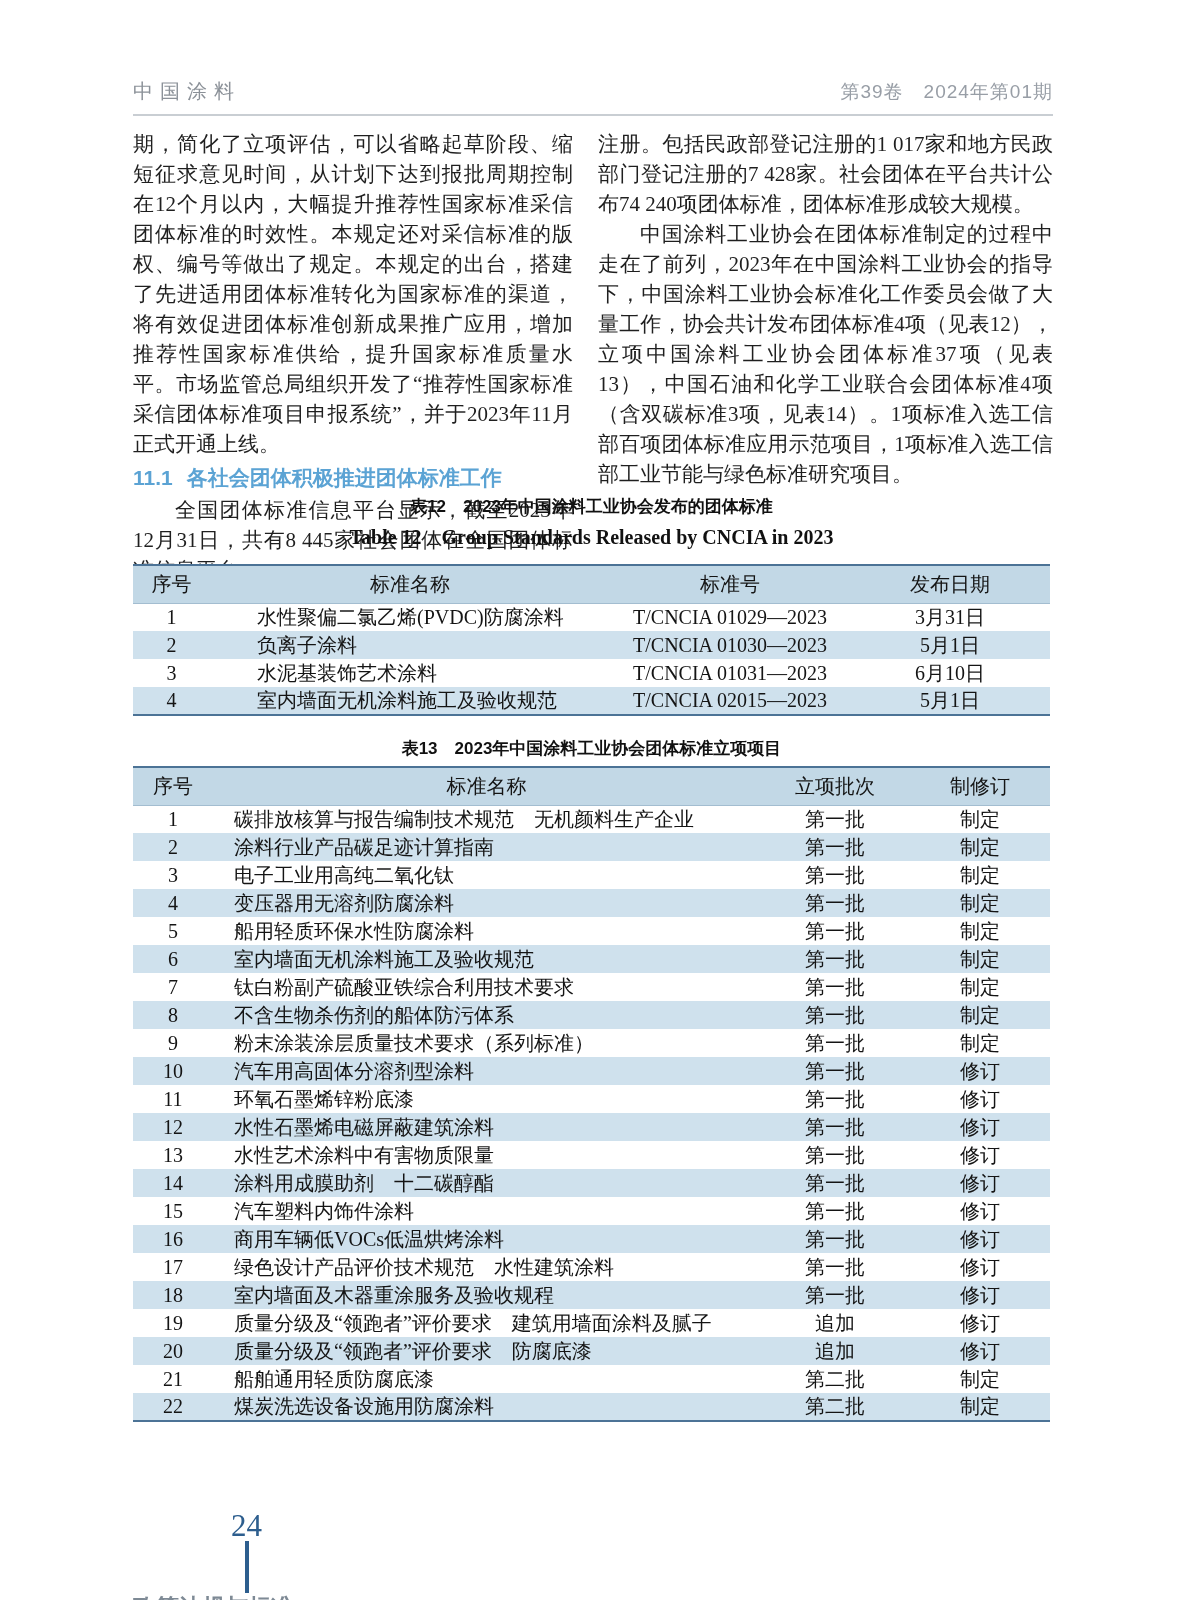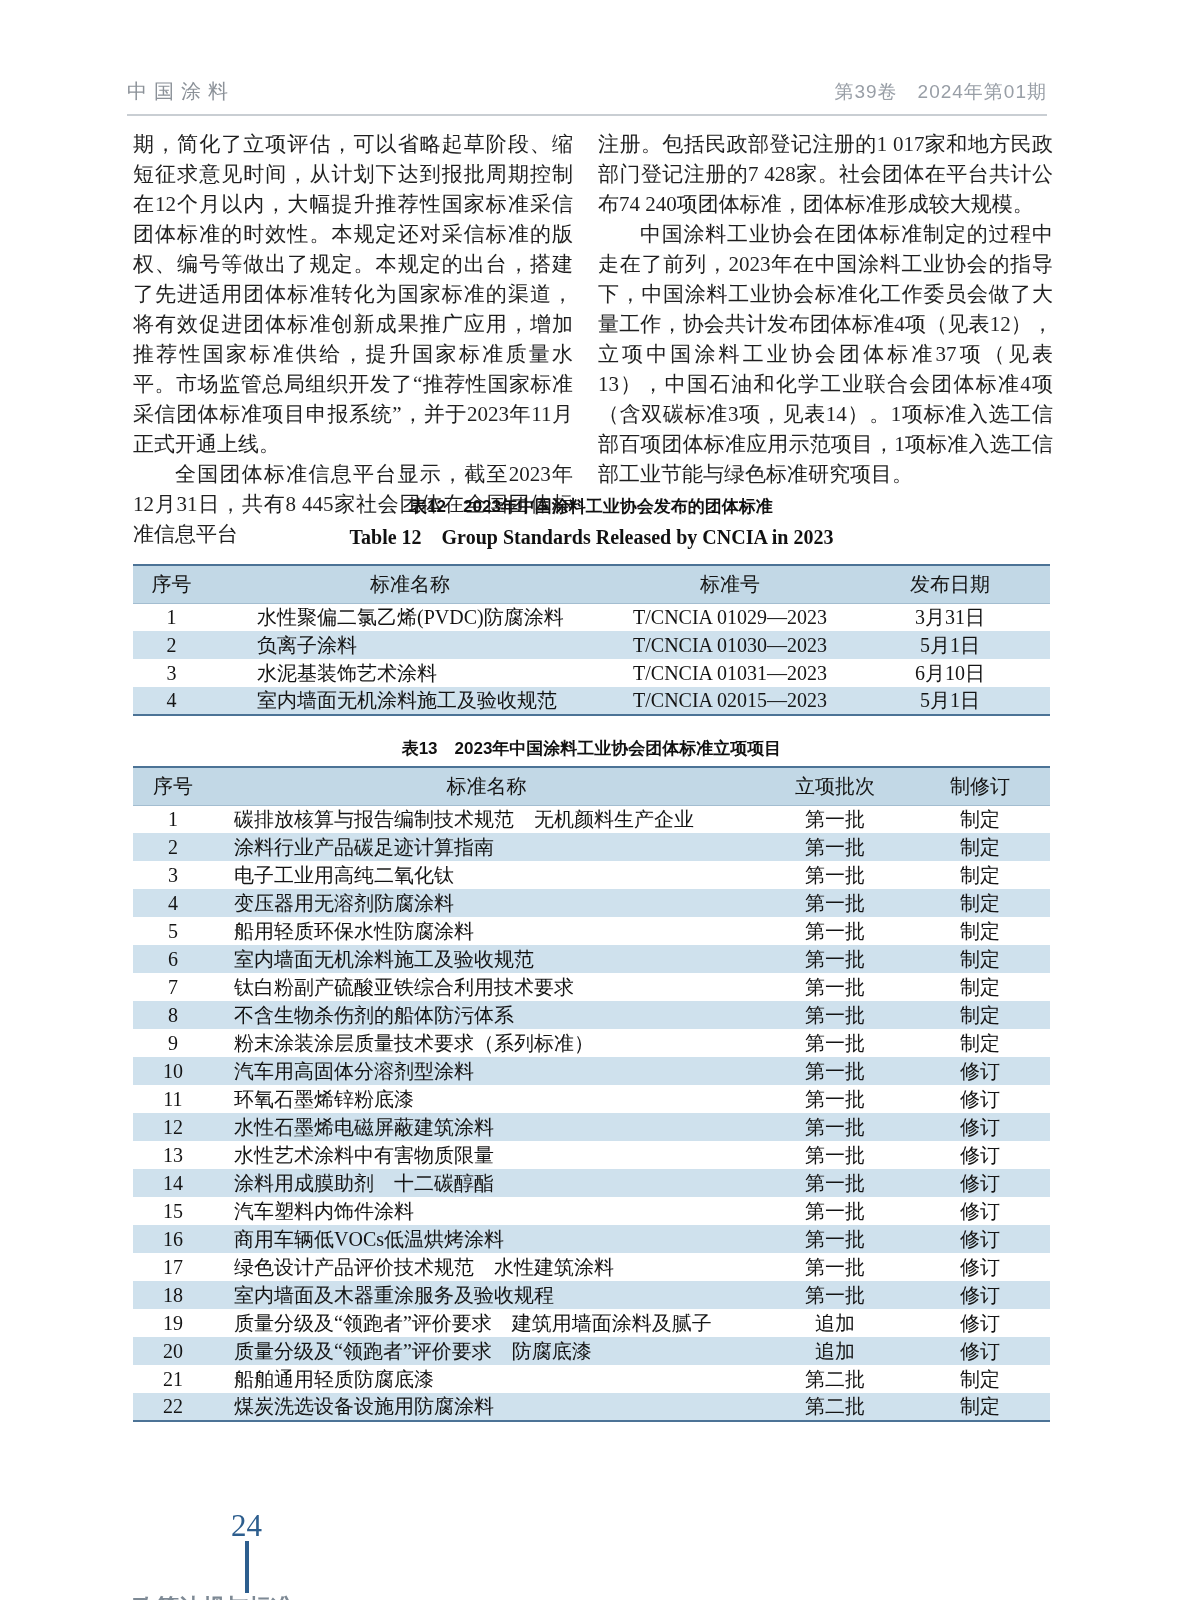--- a/index.html
+++ b/index.html
@@ -8,21 +8,21 @@
     position:relative;
     width:1187px; height:1600px;
     margin:0 auto;
     background:#ffffff;
     font-family:"Liberation Serif","DejaVu Serif",serif;
     color:#1f1f1f;
     overflow:hidden;
   }
   
   .page-header {
-    position:absolute; left:127px; top:78px; width:920px;
+    position:absolute; left:133px; top:78px; width:920px;
     display:flex; justify-content:space-between; align-items:flex-end;
     padding-bottom:9px;
     border-bottom:2px solid #c9ced3;
     font-family:"Liberation Sans","DejaVu Sans",sans-serif;
   }
   .journal-name { font-size:20px; color:#8b9198; letter-spacing:7px; }
   .issue-info   { font-size:19px; color:#989ea6; letter-spacing:1px; }
   
   .columns {
     position:absolute; left:133px; top:129px; width:920px;
@@ -101,20 +101,23 @@
 <div class="page">
 
   <div class="page-header">
     <span class="journal-name">中国涂料</span>
     <span class="issue-info">第39卷　2024年第01期</span>
   </div>
 
   <div class="columns">
     <div class="col col-left">
       <p>期，简化了立项评估，可以省略起草阶段、缩短征求意见时间，从计划下达到报批周期控制在12个月以内，大幅提升推荐性国家标准采信团体标准的时效性。本规定还对采信标准的版权、编号等做出了规定。本规定的出台，搭建了先进适用团体标准转化为国家标准的渠道，将有效促进团体标准创新成果推广应用，增加推荐性国家标准供给，提升国家标准质量水平。市场监管总局组织开发了“推荐性国家标准采信团体标准项目申报系统”，并于2023年11月正式开通上线。</p>
+      <div class="section-heading">
+        <span class="h-num">11.1</span><span>各社会团体积极推进团体标准工作</span>
+      </div>
       <p class="indent">全国团体标准信息平台显示，截至2023年12月31日，共有8 445家社会团体在全国团体标准信息平台</p>
     </div>
     <div class="col col-right">
       <p>注册。包括民政部登记注册的1 017家和地方民政部门登记注册的7 428家。社会团体在平台共计公布74 240项团体标准，团体标准形成较大规模。</p>
       <p class="indent">中国涂料工业协会在团体标准制定的过程中走在了前列，2023年在中国涂料工业协会的指导下，中国涂料工业协会标准化工作委员会做了大量工作，协会共计发布团体标准4项（见表12），立项中国涂料工业协会团体标准37项（见表13），中国石油和化学工业联合会团体标准4项（含双碳标准3项，见表14）。1项标准入选工信部百项团体标准应用示范项目，1项标准入选工信部工业节能与绿色标准研究项目。</p>
     </div>
   </div>
 
   <div class="table-block tb12">
     <div class="caption-zh">表12　2023年中国涂料工业协会发布的团体标准</div>

